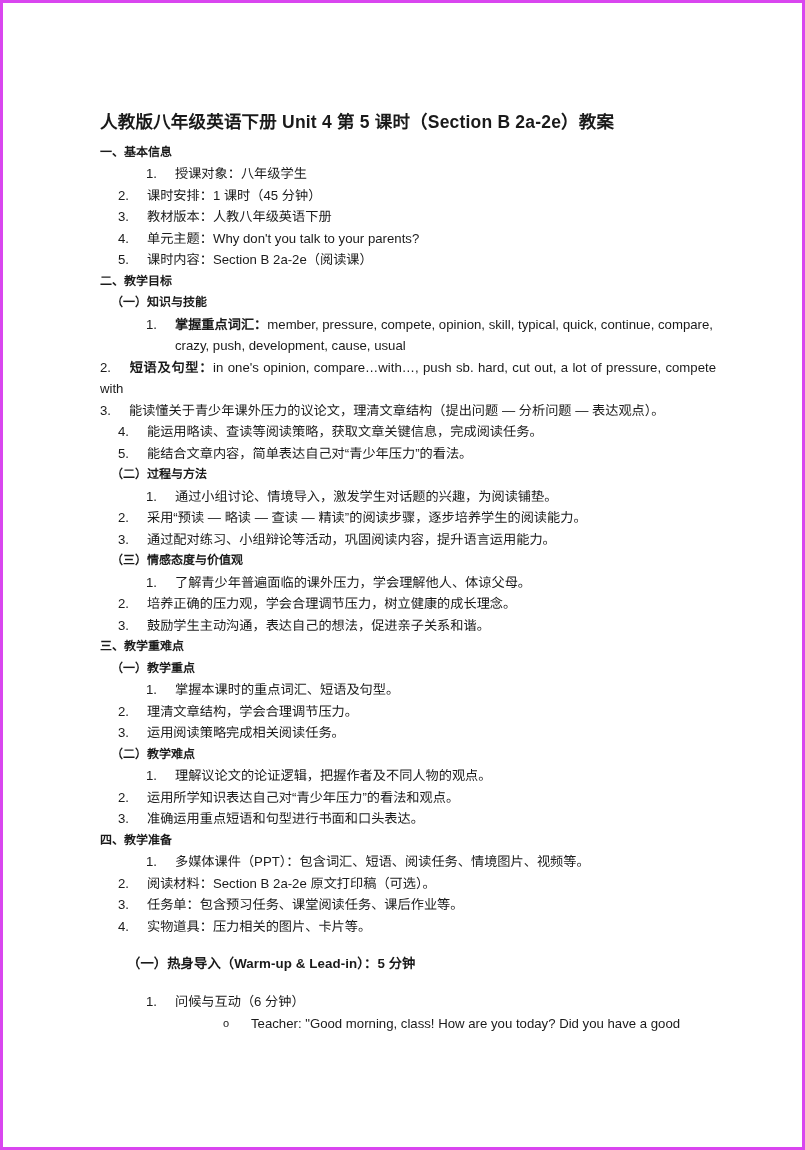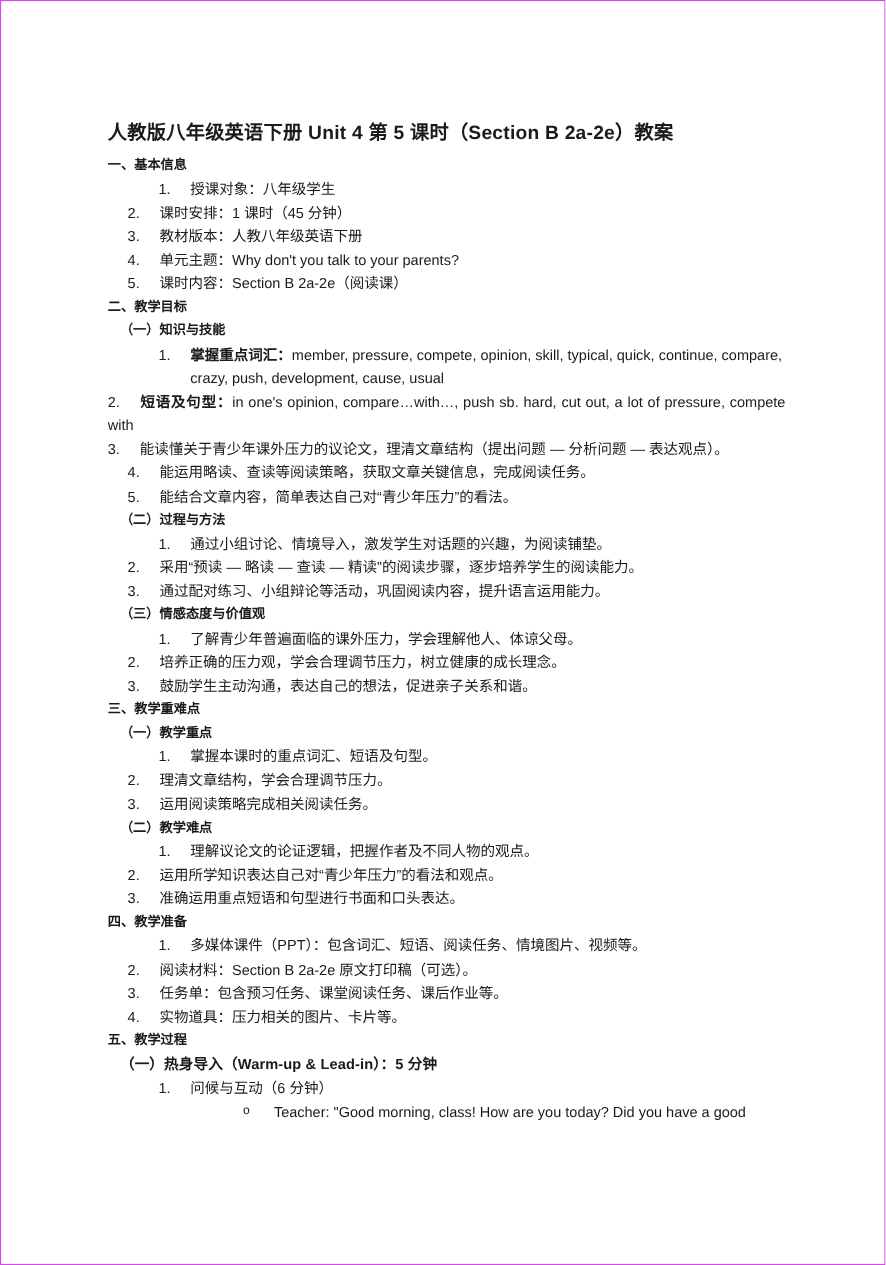--- a/index.html
+++ b/index.html
@@ -9,21 +9,21 @@
     background: #ffffff;
   }
   body {
     font-family: "Liberation Sans", "DejaVu Sans", sans-serif;
   }
   .page {
     position: relative;
     width: 805px;
     height: 1150px;
     background: #ffffff;
-    border: 1px solid #d946ef;
+    border: 3px solid #d946ef;
     box-sizing: border-box;
     overflow: hidden;
   }
   .doc-body {
     position: absolute;
     left: 97px;
     top: 0;
     width: 616px;
     color: #1a1a1a;
   }
@@ -49,21 +49,21 @@
     font-weight: bold;
     line-height: 21.5px;
     margin: 0;
     padding: 0;
     padding-left: 11px;
   }
   .h-sub-wide {
     font-size: 13.3px;
     font-weight: bold;
     line-height: 22px;
-    margin: 0;
+    margin: 16px;
     padding: 0;
     padding-left: 11px;
     letter-spacing: 0.1px;
   }
   
   .li {
     font-size: 13.2px;
     line-height: 21.5px;
     margin: 0;
     padding: 0;
@@ -260,21 +260,20 @@
       <span class="li-num">3.</span>
       <span class="li-gap-a"></span>
       <span class="li-text"><span>任务单：</span><span>包含预习任务、课堂阅读任务、课后作业等。</span></span>
     </div>
     <div class="li indent-rest">
       <span class="li-num">4.</span>
       <span class="li-gap-a"></span>
       <span class="li-text"><span>实物道具：</span><span>压力相关的图片、卡片等。</span></span>
     </div>
 
-    <div class="h-section">五、教学过程</div>
 
     <div class="h-sub-wide">（一）热身导入（Warm-up &amp; Lead-in）：5 分钟</div>
 
     <div class="li indent-first">
       <span class="li-num">1.</span>
       <span class="li-gap-a"></span>
       <span class="li-text">问候与互动（6 分钟）</span>
     </div>
 
     <div class="li indent-bullet">

